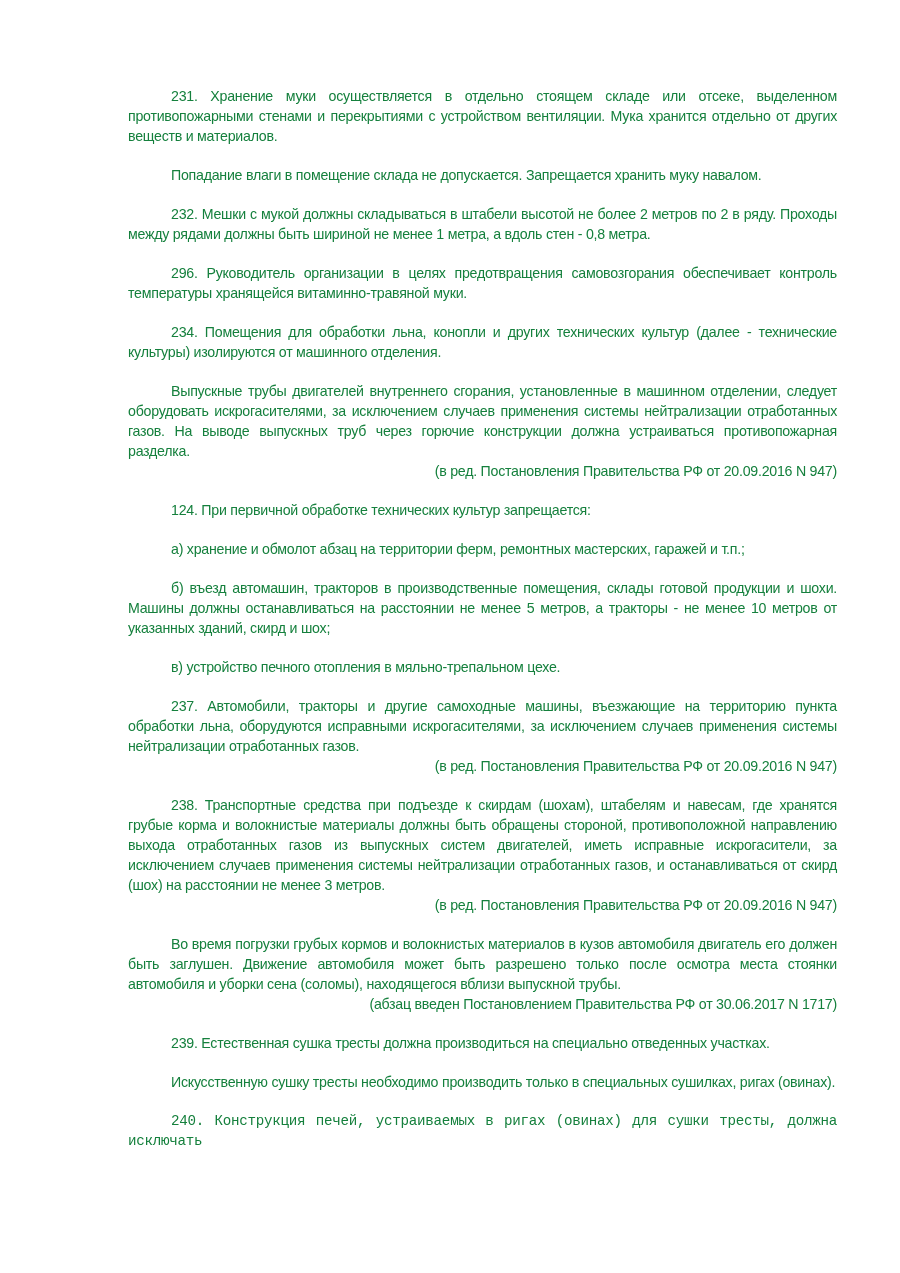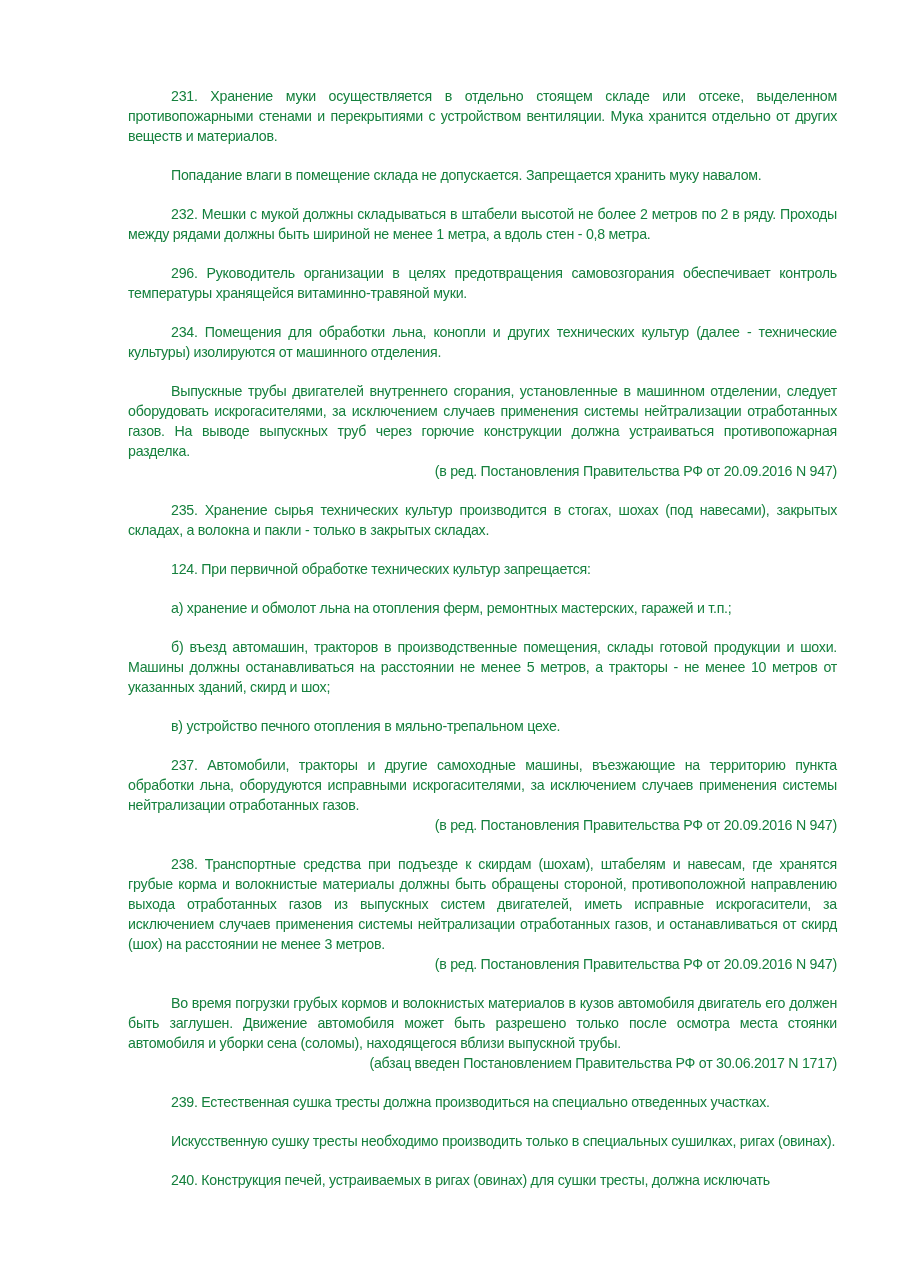--- a/index.html
+++ b/index.html
@@ -24,20 +24,21 @@
       color: #15803d;
       letter-spacing: -0.25px;
     }
     .para {
       margin: 0 0 19px 0;
       text-align: justify;
       text-indent: 43px;
     }
     .para.tight {
       margin-bottom: 0;
+      font-family: Liberation Mono, monospace;
     }
     .note {
       display: block;
       text-indent: 0;
       text-align: right;
     }
   </style>
 </head>
 <body>
 
@@ -61,30 +62,27 @@
 
   <p class="para">
     <span>234. Помещения для обработки льна, конопли и других технических культур (далее - технические культуры) изолируются от машинного отделения.</span>
   </p>
 
   <p class="para">
     <span>Выпускные трубы двигателей внутреннего сгорания, установленные в машинном отделении, следует оборудовать искрогасителями, за исключением случаев применения системы нейтрализации отработанных газов. На выводе выпускных труб через горючие конструкции должна устраиваться противопожарная разделка.</span>
     <span class="note">(в ред. Постановления Правительства РФ от 20.09.2016 N 947)</span>
   </p>
 
-  <p class="para">
-    <span>235. Хранение сырья технических культур производится в стогах, шохах (под навесами), закрытых складах, а волокна и пакли - только в закрытых складах.</span>
-  </p>
 
   <p class="para">
     <span>124. При первичной обработке технических культур запрещается:</span>
   </p>
 
   <p class="para">
-    <span>а) хранение и обмолот льна на отопления ферм, ремонтных мастерских, гаражей и т.п.;</span>
+    <span>а) хранение и обмолот абзац на территории ферм, ремонтных мастерских, гаражей и т.п.;</span>
   </p>
 
   <p class="para">
     <span>б) въезд автомашин, тракторов в производственные помещения, склады готовой продукции и шохи. Машины должны останавливаться на расстоянии не менее 5 метров, а тракторы - не менее 10 метров от указанных зданий, скирд и шох;</span>
   </p>
 
   <p class="para">
     <span>в) устройство печного отопления в мяльно-трепальном цехе.</span>
   </p>
 

